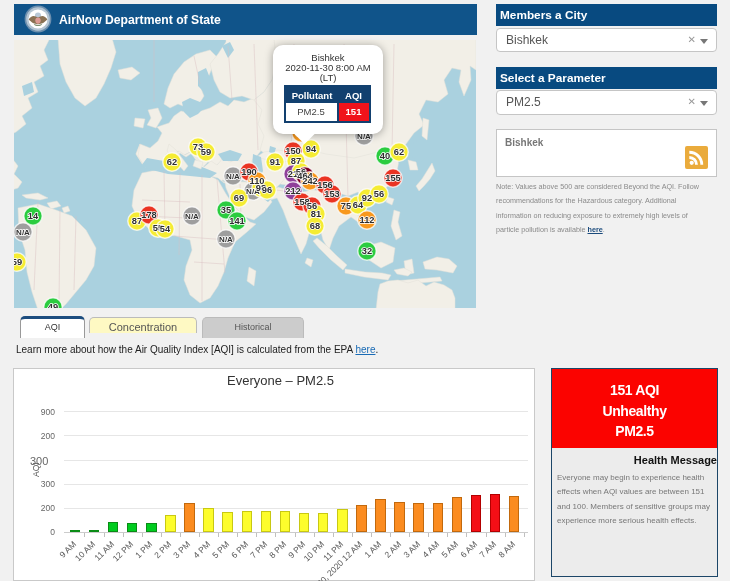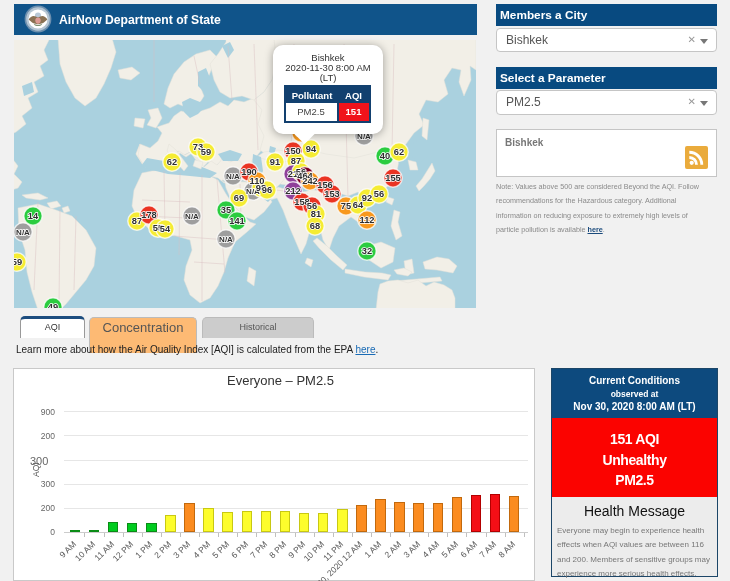--- a/index.html
+++ b/index.html
@@ -186,22 +186,22 @@
     <div style="width:53px;padding:3px 0 2px 0">Pollutant</div>
       <div style="width:30px;padding:3px 0 2px 0">AQI</div>
   </div>
   <div style="display:flex;text-align:center;background:#fff">
     <div style="width:53px;padding:3.5px 0;color:#444;border-right:2px solid #12406f">PM2.5</div>
       <div style="width:30px;padding:3.5px 0;background:#f0131b;color:#fff;font-weight:bold">151</div>
   </div>
 </div>
 
 <div class="abs" style="left:20px;top:316px;width:65px;height:22px;background:#fff;border:1px solid #999;border-top:3px solid #1c4d7f;border-bottom:none;border-radius:5px 5px 0 0;font-size:9px;color:#333;text-align:center;line-height:17px">AQI</div>
-<div class="abs" style="left:89px;top:317px;width:108px;height:36px;background:#fdba74;border:1px solid #bbb;border-bottom:none;border-radius:5px 5px 0 0;font-size:13px;color:#555;text-align:center;line-height:19px">Concentration</div>
-<div class="abs" style="left:202px;top:317px;width:112px;height:21px;background:#cccccc;border:1px solid #bbb;border-bottom:none;border-radius:5px 5px 0 0;font-size:9px;color:#555;text-align:center;line-height:19px">Historical</div>
+<div class="abs" style="left:89px;top:317px;width:108px;height:16px;background:#fef9c3;border:1px solid #bbb;border-bottom:none;border-radius:5px 5px 0 0;font-size:11px;color:#555;text-align:center;line-height:19px">Concentration</div>
+<div class="abs" style="left:202px;top:317px;width:102px;height:21px;background:#cccccc;border:1px solid #bbb;border-bottom:none;border-radius:5px 5px 0 0;font-size:9px;color:#555;text-align:center;line-height:19px">Historical</div>
 <div class="abs" style="left:16px;top:344px;font-size:10px;color:#222">Learn more about how the Air Quality Index [AQI] is calculated from the EPA <a style="color:#1a6bb5;text-decoration:underline">here</a>.</div>
 
 <div class="abs" style="left:13px;top:368px;width:522px;height:213px;background:#fff;border:1px solid #c9c9c9"></div>
 <div class="abs" style="left:13px;top:373px;width:535px;text-align:center;font-size:13px;color:#333">Everyone – PM2.5</div>
 <div class="abs" style="left:31px;top:477px;font-size:8.5px;color:#555;transform:rotate(-90deg);transform-origin:left top">AQI</div>
 <div style="position:absolute;left:64px;top:531.8px;width:464px;height:1px;background:#cccccc"></div>
 <div style="position:absolute;left:30px;top:527.3px;width:25px;text-align:right;font-size:8.5px;color:#666">0</div>
 <div style="position:absolute;left:64px;top:507.7px;width:464px;height:1px;background:#e6e6e6"></div>
 <div style="position:absolute;left:30px;top:503.2px;width:25px;text-align:right;font-size:8.5px;color:#666">200</div>
 <div style="position:absolute;left:64px;top:483.6px;width:464px;height:1px;background:#e6e6e6"></div>
@@ -300,22 +300,17 @@
   <svg style="position:absolute;right:8px;bottom:7px" width="23" height="23" viewBox="0 0 24 24">
       <rect width="24" height="24" rx="2" fill="#eaab3c"></rect>
       <circle cx="7" cy="17.5" r="2.2" fill="#fff"></circle>
       <path d="M4.5,10.5 a9,9 0 0 1 9,9 h-3 a6,6 0 0 0 -6,-6 z" fill="#fff"></path>
       <path d="M4.5,5 a14.5,14.5 0 0 1 14.5,14.5 h-3 a11.5,11.5 0 0 0 -11.5,-11.5 z" fill="#fff"></path>
     </svg>
 </div>
 <div class="abs" style="left:496px;top:180px;width:230px;font-size:7.2px;color:#8a8a8a;line-height:14.3px">Note: Values above 500 are considered Beyond the AQI. Follow<br>recommendations for the Hazardous category. Additional<br>information on reducing exposure to extremely high levels of<br>particle pollution is available <a style="color:#1a4a7c;font-weight:bold;text-decoration:underline">here</a>.</div>
 
 <div class="abs" style="left:551px;top:368px;width:167px;height:209px;border:1px solid #1c4668;background:#ececec">
-  <div style="background:#0d4a7e;color:#fff;text-align:center;height:49px;padding-top:6px">
-    <div style="font-size:10px;font-weight:bold">Current Conditions</div>
-    <div style="font-size:8.5px;font-weight:bold;margin-top:2.5px">observed at</div>
-    <div style="font-size:10px;font-weight:bold;margin-top:2px">Nov 30, 2020 8:00 AM (LT)</div>
-  </div>
   <div style="background:#fb0300;color:#fff;text-align:center;height:78.5px;padding-top:11px">
     <div style="font-size:14px;font-weight:bold;line-height:20.5px;letter-spacing:-0.4px">151 AQI<br>Unhealthy<br>PM2.5</div>
   </div>
-  <div style="text-align:center;font-size:14px;font-weight:normal;color:#111;padding-top:6px">Health Message</div>
-  <div style="padding:5px 4px 0 5px;font-size:8px;color:#777;line-height:14.6px">Everyone may begin to experience health effects when AQI values are between 116 and 200. Members of sensitive groups may experience more serious health effects.</div>
+  <div style="text-align:right;font-size:11px;font-weight:bold;color:#111;padding-top:6px">Health Message</div>
+  <div style="padding:5px 4px 0 5px;font-size:8px;color:#777;line-height:14.6px">Everyone may begin to experience health effects when AQI values are between 151 and 100. Members of sensitive groups may experience more serious health effects.</div>
 </div>
 </body></html>

